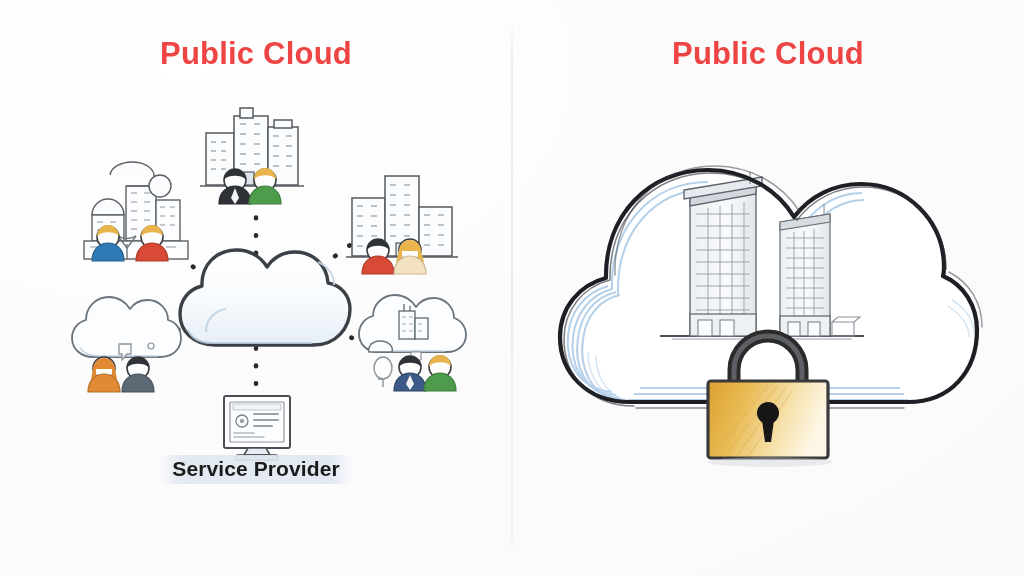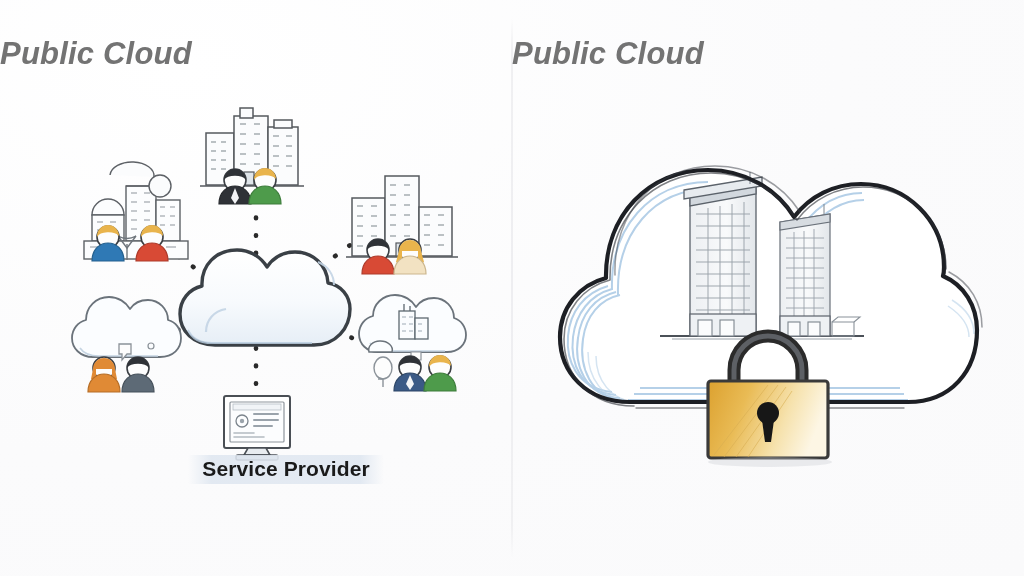--- a/index.html
+++ b/index.html
@@ -47,46 +47,44 @@
         #f0f0f2 6%,
         #eeeef1 50%,
         #f0f0f2 94%,
         rgba(240,240,242,0) 100%);
   }
 
   .title {
     position: absolute;
     top: 36px;
     width: 100%;
-    text-align: left;
+    text-align: center;
     font-size: 31px;
     font-weight: 700;
     letter-spacing: 0.2px;
-    color: #737373;
+    color: #ef4444;
     font-family: "Liberation Sans", sans-serif;
-    font-style: italic;
   }
 
   .svg-layer {
     position: absolute;
     left: 0;
     top: 0;
   }
 
   .sp-label {
     position: absolute;
     left: 0;
     top: 455px;
     width: 512px;
     text-align: center;
     font-size: 21px;
     font-weight: 600;
     color: #1a1a1a;
     letter-spacing: 0.1px;
-    padding-left: 30px;
   }
   .sp-label .hl {
     display: inline-block;
     padding: 2px 14px 3px 14px;
     background: linear-gradient(to right,
       rgba(225,232,240,0.0) 0%,
       rgba(222,230,240,0.85) 12%,
       rgba(225,232,241,0.9) 50%,
       rgba(222,230,240,0.85) 88%,
       rgba(225,232,240,0.0) 100%);

